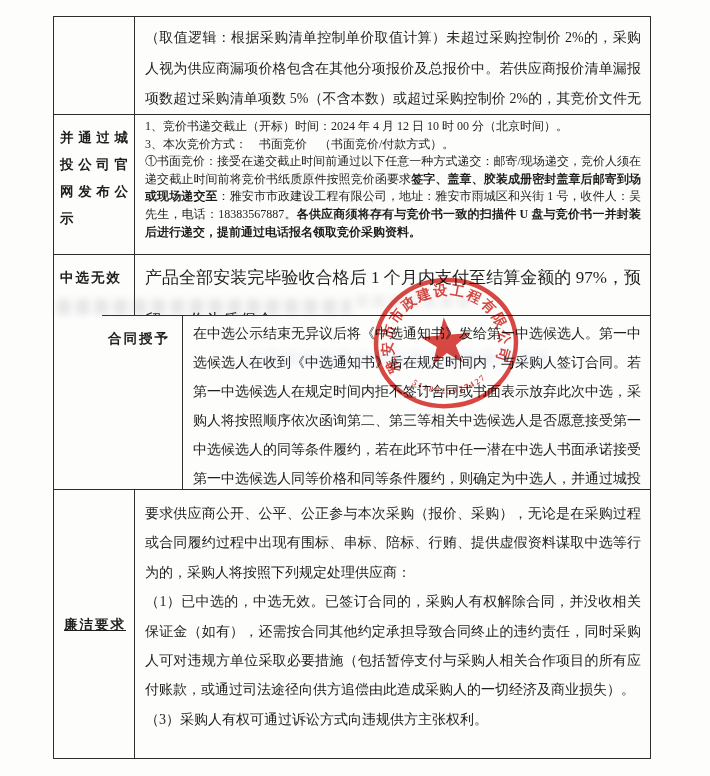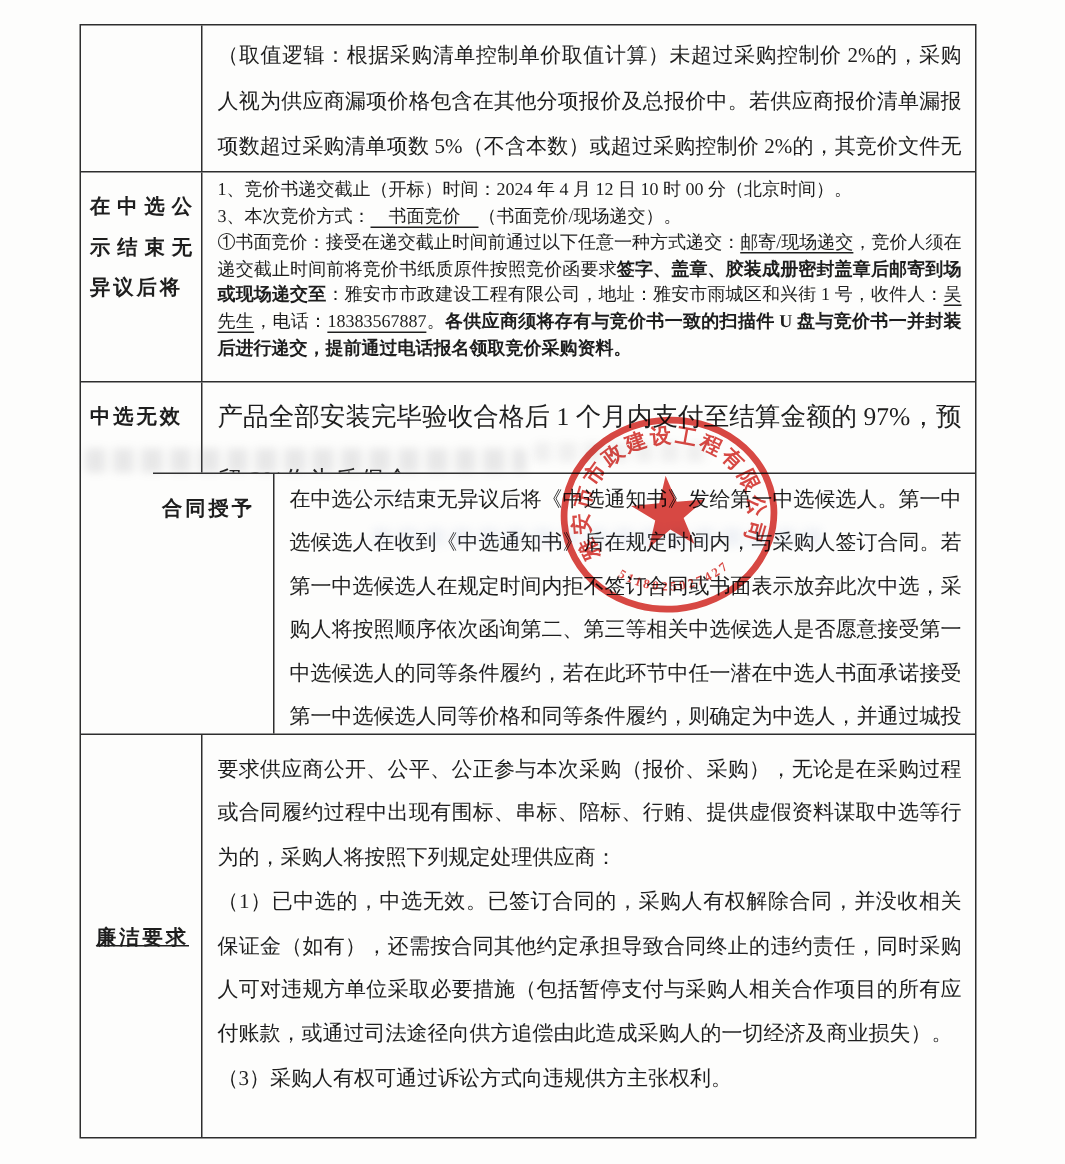--- a/index.html
+++ b/index.html
@@ -37,21 +37,21 @@
     padding:2px 9px 2px 10px;box-sizing:border-box;
     text-align:justify;overflow:hidden;
   }
   .ccell p{margin:0;}
   .r0 .ccell{font-size:14px;line-height:30.5px;padding-top:6px;}
   .r1 .ccell{font-size:12px;line-height:17.6px;padding-top:3px;}
   .r2 .ccell{font-size:17px;line-height:43px;padding-top:1px;}
   .r3 .ccell{font-size:14px;line-height:29px;padding-top:3px;}
   .r4 .ccell{font-size:14px;line-height:29.4px;padding-top:9px;}
   .bold{font-weight:bold;}
-  .uline{text-decoration:underline;text-underline-offset:3px;}
+  .uline{text-underline-offset:3px;}
   
   .stamp{
     position:absolute;left:368px;top:272px;width:158px;height:142px;
     color:var(--stamp-color);
     opacity:0.9;mix-blend-mode:multiply;
     transform:rotate(-5deg);
     pointer-events:none;
   }
   .stamp text{font-family:"Liberation Serif","DejaVu Serif",serif;font-weight:bold;}
   
@@ -69,24 +69,24 @@
 <div class="page">
 
   <div class="doc-table" id="doc-table">
       <div class="row r0">
         <div class="hcell"></div>
         <div class="ccell">
           <p><span>（取值逻辑：根据采购清单控制单价取值计算）未超过采购控制价 2%的，采购人视为供应商漏项价格包含在其他分项报价及总报价中。若供应商报价清单漏报项数超过采购清单项数 5%（不含本数）或超过采购控制价 2%的，其竞价文件无效。</span></p>
         </div>
       </div>
       <div class="row r1">
-        <div class="hcell">在中选公示结束无异议后将</div>
+        <div class="hcell">并通过城投公司官网发布公示</div>
         <div class="ccell">
           <p><span>1、竞价书递交截止（开标）时间：2024 年 4 月 12 日 10 时 00 分（北京时间）。</span></p>
-          <p><span>3、本次竞价方式：</span><span class="uline">　书面竞价　</span><span>（书面竞价/现场递交）。</span></p>
+          <p><span>3、本次竞价方式：</span><span class="uline">　书面竞价　</span><span>（书面竞价/付款方式）。</span></p>
           <p><span>①书面竞价：接受在递交截止时间前通过以下任意一种方式递交：</span><span class="uline">邮寄/现场递交</span><span>，竞价人须在递交截止时间前将竞价书纸质原件按照竞价函要求</span><span class="bold">签字、盖章、胶装成册密封盖章后邮寄到场或现场递交至</span><span>：雅安市市政建设工程有限公司，地址：雅安市雨城区和兴街 1 号，收件人：</span><span class="uline">吴先生</span><span>，电话：</span><span class="uline">18383567887</span><span>。</span><span class="bold">各供应商须将存有与竞价书一致的扫描件 U 盘与竞价书一并封装后进行递交，提前通过电话报名领取竞价采购资料。</span></p>
         </div>
       </div>
       <div class="row r2">
         <div class="hcell">中选无效</div>
         <div class="ccell">
           <p><span>产品全部安装完毕验收合格后 1 个月内支付至结算金额的 97%，预留 3%作为质保金。</span></p>
         </div>
       </div>
       <div class="row r3">

